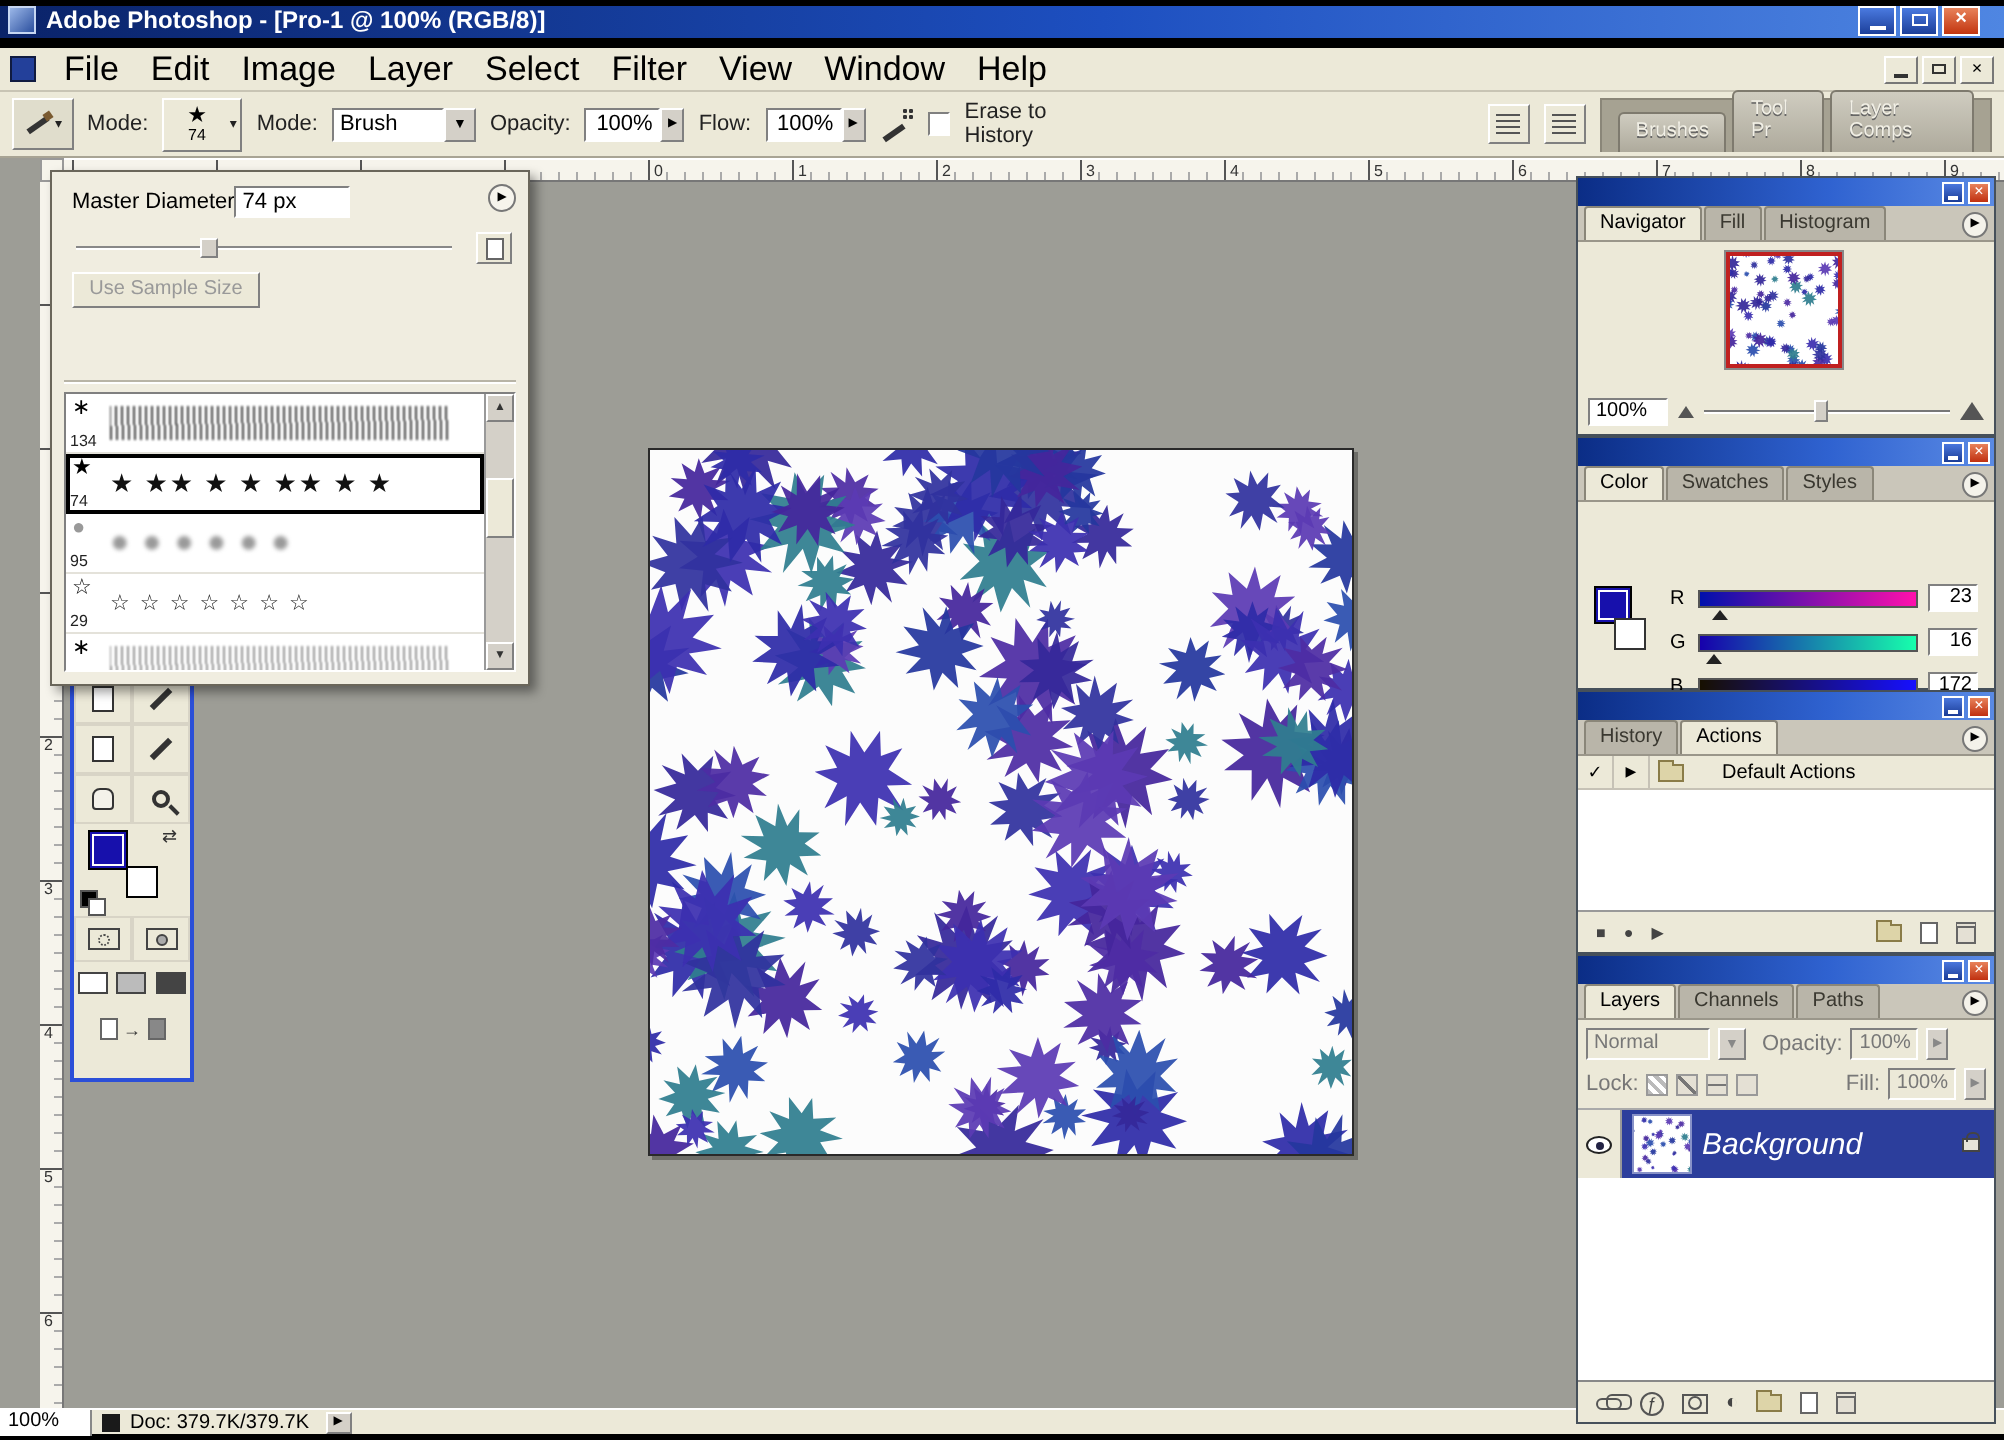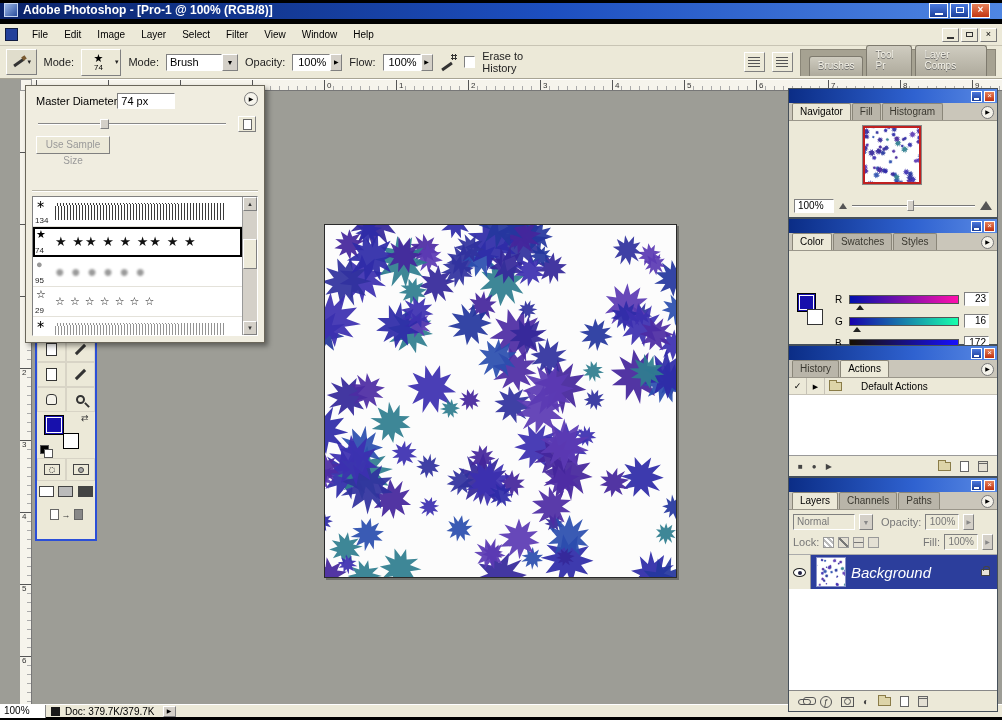--- a/index.html
+++ b/index.html
@@ -17,21 +17,21 @@
   .tb-btn{width:19px;height:15px;border:1px solid #fff;color:#fff;font-size:10px;line-height:12px;
     text-align:center;background:linear-gradient(#4a7ae0,#1c3f9a);}
   .tb-btn .restore-glyph{width:8px;height:6px;border:1px solid #fff;margin:3px auto 0;}
   .tb-btn .min-glyph{width:8px;height:2px;background:#fff;margin:9px auto 0;}
   .tb-btn.close{background:linear-gradient(#e8825a,#c23510);}
 
   
   .menubar{position:absolute;left:0;top:24px;width:100%;height:22px;background:#ece9d8;
     border-bottom:1px solid #c8c4b4;display:flex;align-items:center;padding-left:3px;}
   .doc-icon{width:13px;height:13px;margin:0 6px 0 2px;background:#23409a;border:1px solid #101b40;}
-  .menu-item{padding:3px 8px;font-size:10px;}
+  .menu-item{padding:3px 8px;font-size:17px;}
   .win-btns{margin-left:auto;display:flex;gap:2px;margin-right:5px;}
   .win-btn{width:17px;height:14px;background:#ece9d8;border:1px solid;border-color:#fff #777 #777 #fff;
     font-size:9px;line-height:11px;text-align:center;}
   .win-btn .restore-glyph{width:7px;height:5px;border:1px solid #333;margin:3px auto 0;}
   .win-btn .min-glyph{width:7px;height:2px;background:#333;margin:8px auto 0;}
 
   
   .optionsbar{position:absolute;left:0;top:46px;width:100%;height:33px;background:#ece9d8;
     border-bottom:1px solid #a8a494;display:flex;align-items:center;gap:7px;padding:0 6px;}
   .opt-label{color:#222;}
@@ -121,21 +121,21 @@
   .pp-row1{position:absolute;left:10px;top:7px;right:30px;display:flex;align-items:center;justify-content:flex-start;}
   .pp-field{width:58px;height:16px;background:#fff;padding:0 3px;font-size:11px;line-height:14px;}
   .pmenu-circle{position:absolute;right:6px;top:6px;width:14px;height:14px;border-radius:50%;
     background:#f6f4ec;border:1px solid #777;font-size:6px;line-height:12px;text-align:center;}
   .pp-slider{position:absolute;left:12px;top:33px;width:188px;height:10px;}
   .pp-track{position:absolute;left:0;top:4px;width:100%;height:2px;background:#888;border-bottom:1px solid #fff;}
   .pp-thumb{position:absolute;left:62px;top:0;width:9px;height:10px;background:#d4d0c8;
     border:1px solid;border-color:#fff #808080 #808080 #fff;}
   .pp-newbtn{position:absolute;right:8px;top:30px;width:18px;height:16px;background:#ece9d8;
     display:flex;align-items:center;justify-content:center;}
-  .pp-samplesize{position:absolute;left:10px;top:50px;width:74px;height:18px;background:#ece9d8;
+  .pp-samplesize{position:absolute;left:10px;top:50px;width:94px;height:18px;background:#ece9d8;
     color:#999;font-size:10px;text-align:center;line-height:16px;}
   .pp-hardrow{position:absolute;left:10px;top:78px;right:12px;display:flex;align-items:center;justify-content:space-between;}
   .pp-hardfield{width:56px;height:16px;background:#f6f4ec;}
   .pp-divider{position:absolute;left:6px;right:6px;top:104px;border-top:1px solid #b8b4a6;border-bottom:1px solid #fff;}
   .brush-list{position:absolute;left:6px;top:110px;right:6px;bottom:6px;background:#fff;overflow:hidden;}
   .brush-rows{position:absolute;left:0;top:0;right:15px;bottom:0;overflow:hidden;}
   .brush-row{position:relative;height:30px;border-bottom:1px solid #e4e2da;display:flex;align-items:center;padding-left:22px;overflow:hidden;}
   .brush-row.selected{outline:2px solid #000;outline-offset:-2px;}
   .tip-glyph{position:absolute;left:3px;top:2px;font-size:11px;line-height:11px;}
   .tip-size{position:absolute;left:2px;bottom:1px;font-size:8px;color:#222;}

